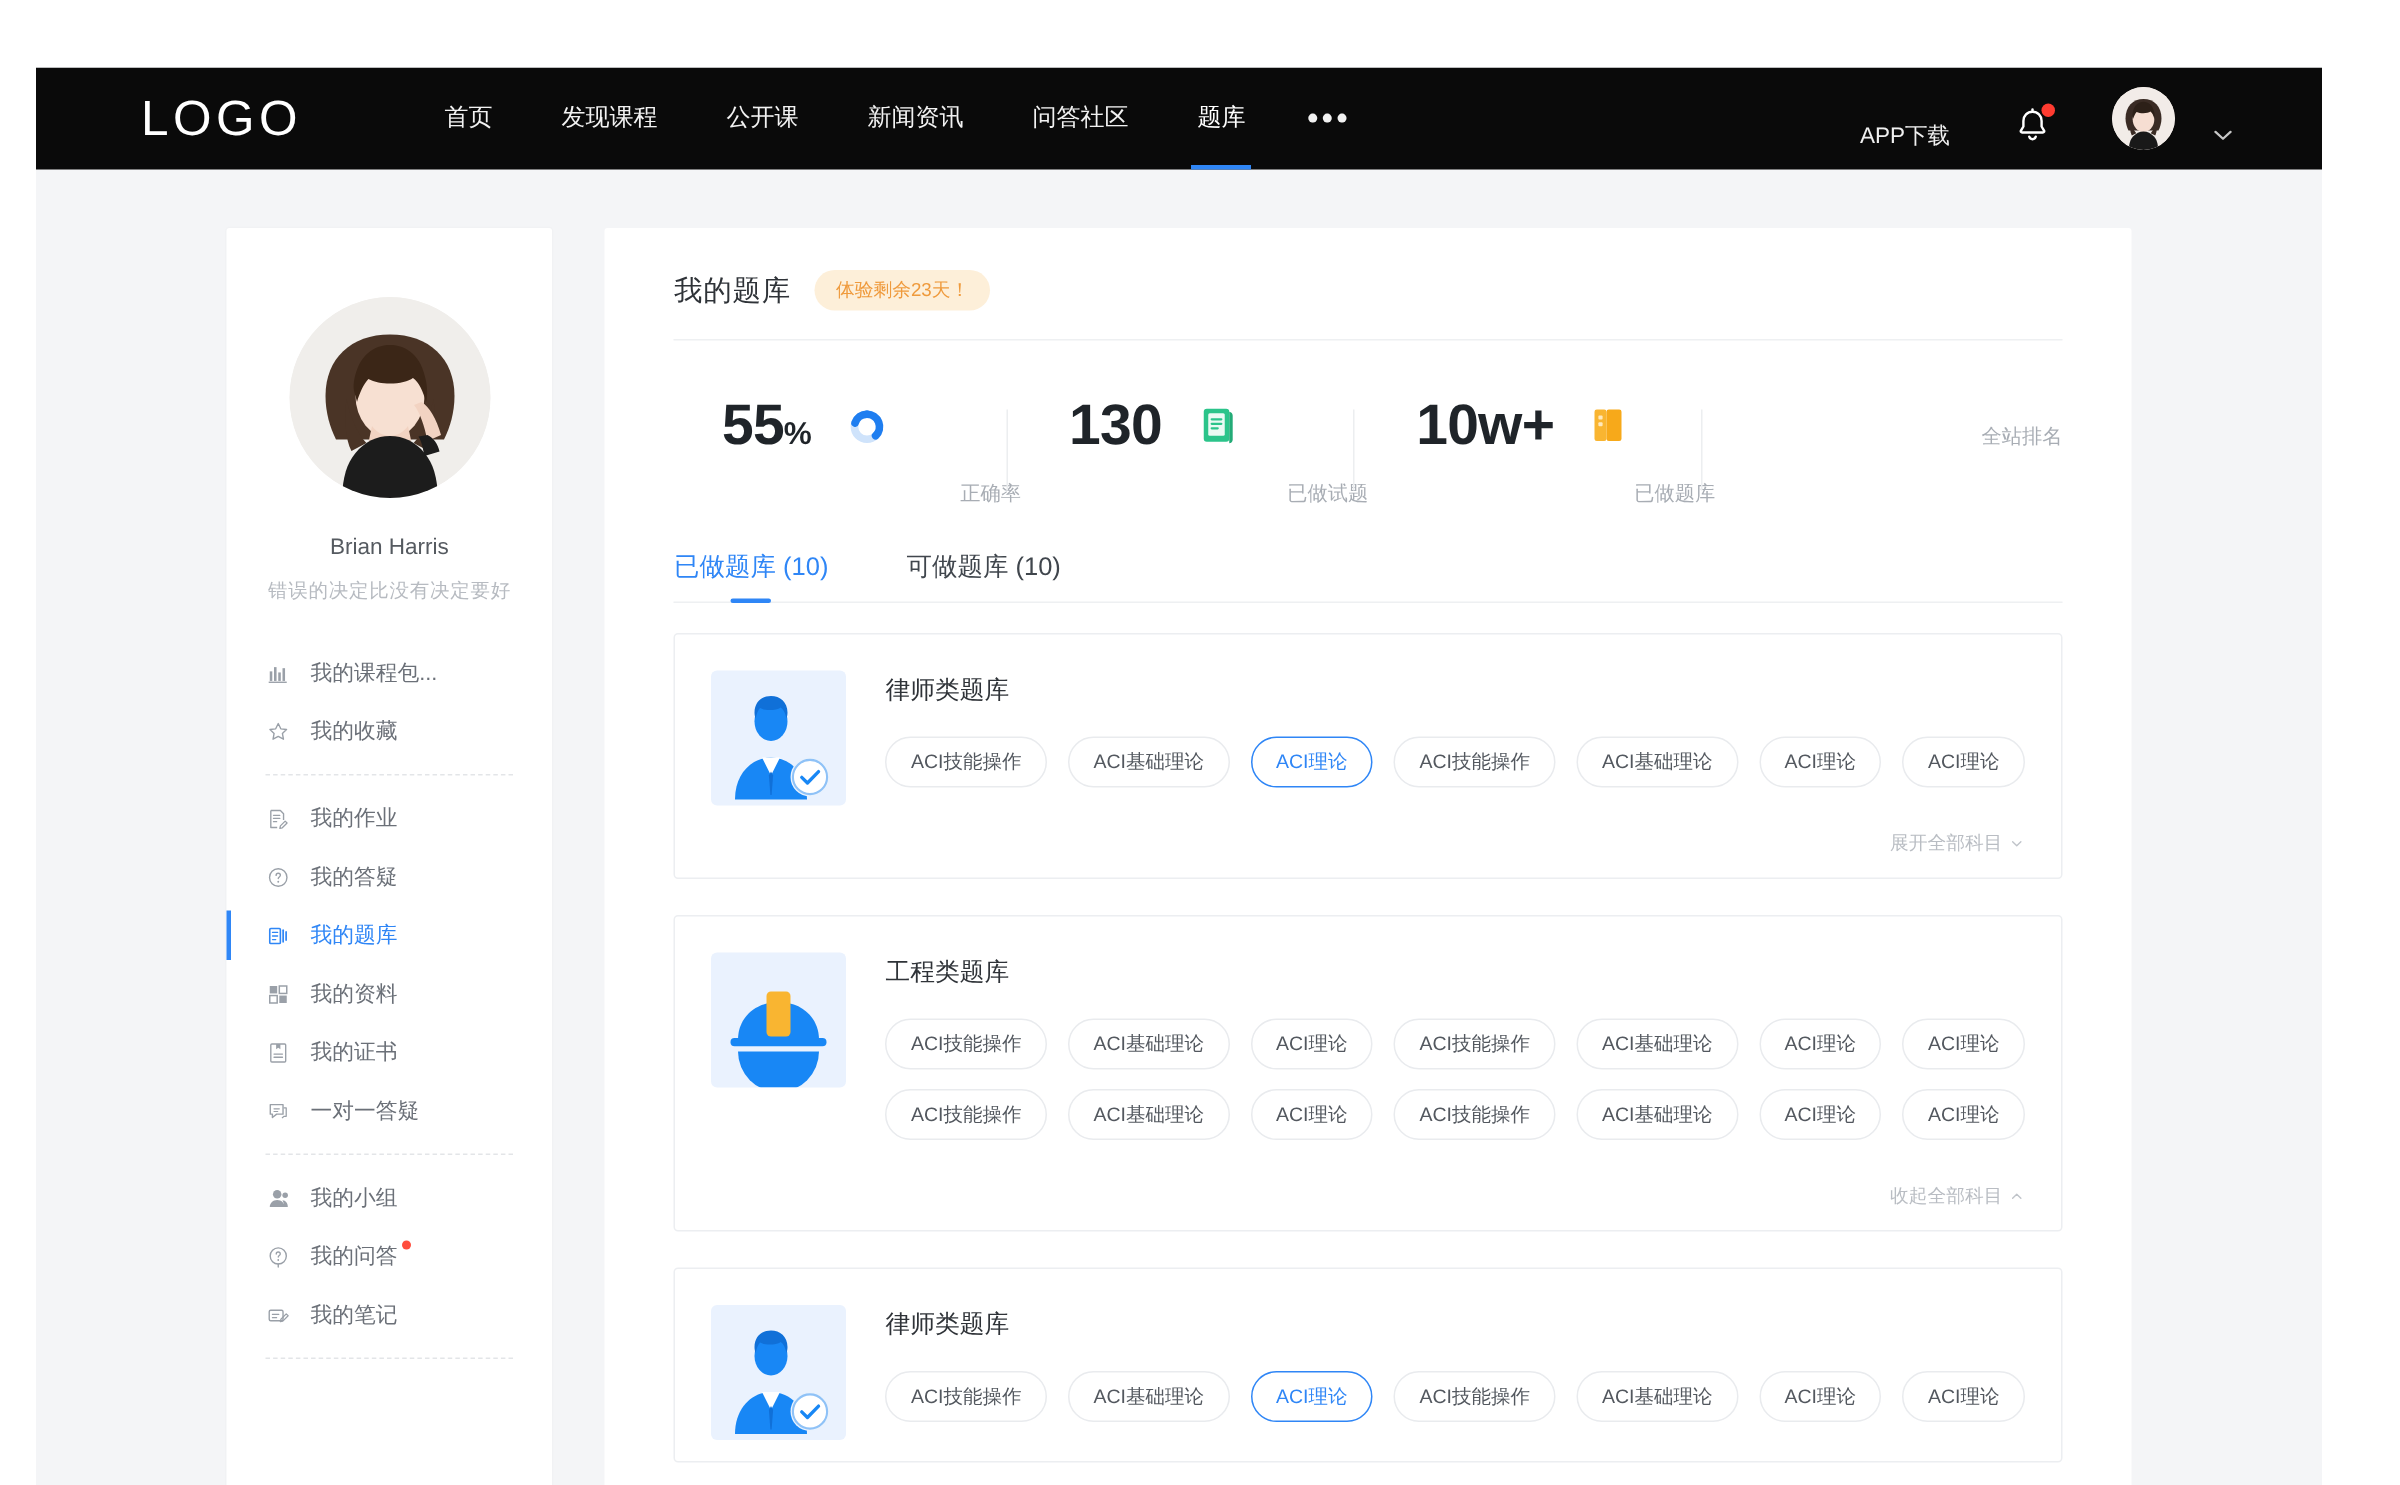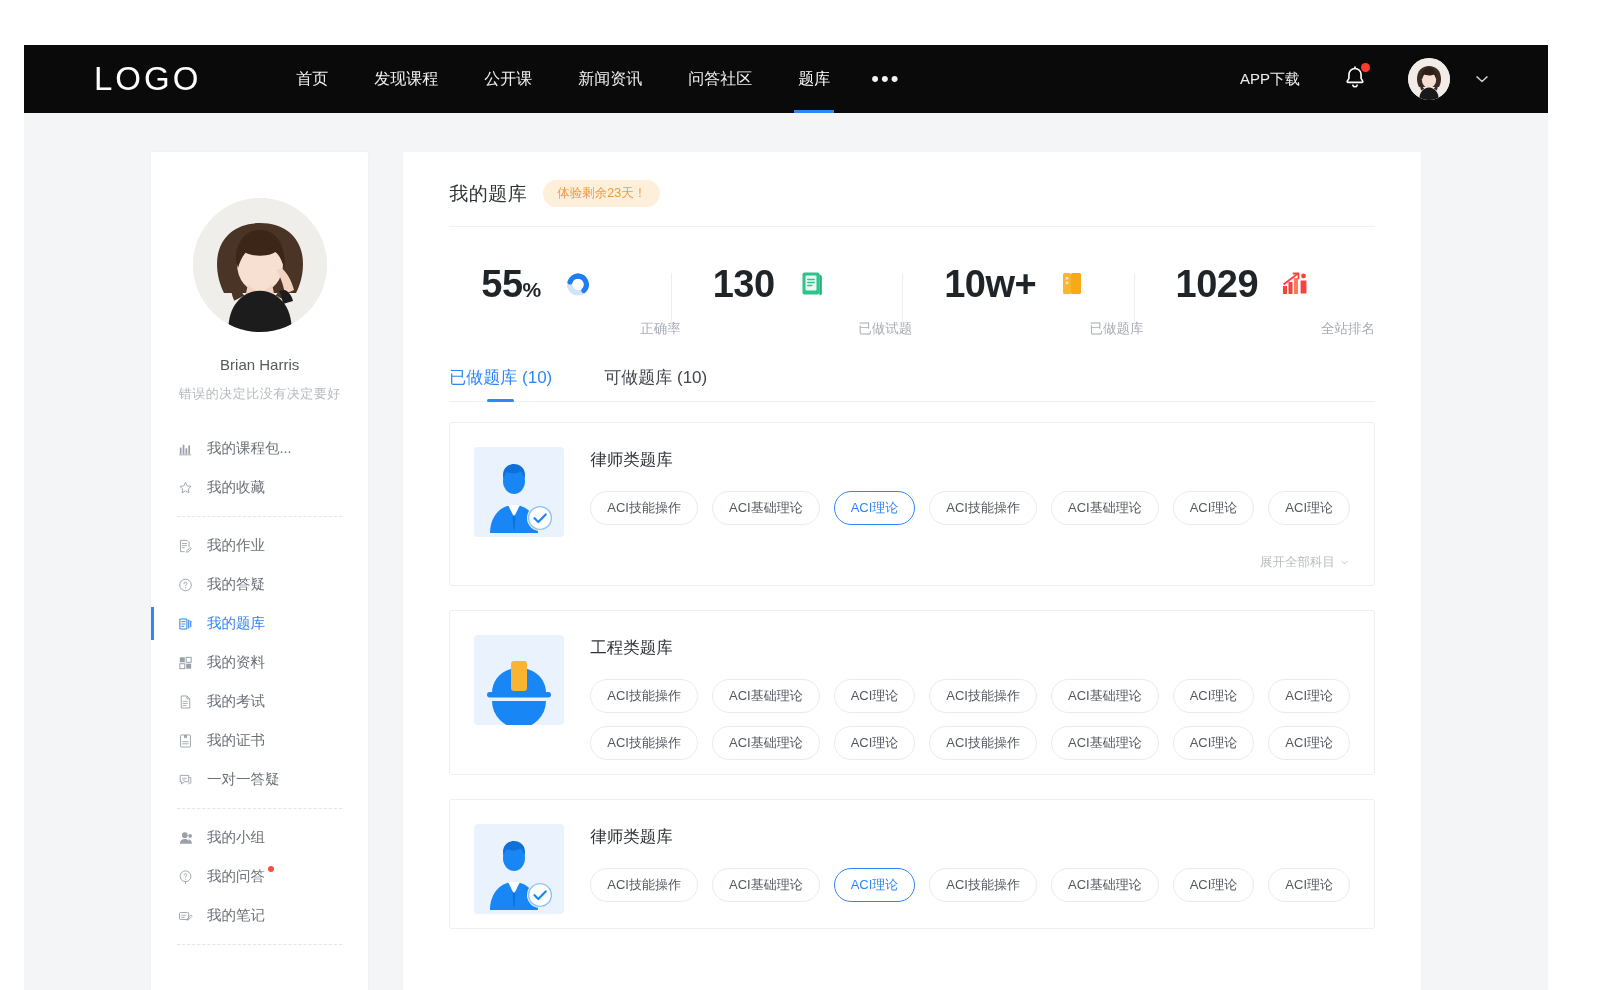--- a/index.html
+++ b/index.html
@@ -59,21 +59,21 @@
     color: #f2f2f2;
     font-size: 22px;
     letter-spacing: 2px;
     padding: 0 18px;
     line-height: 40px;
     cursor: pointer;
   }
   .topbar-right {
     margin-left: auto;
     display: flex;
-    align-items: center;
+    align-items: flex-end;
     margin-right: 56px;
     gap: 0px;
   }
   .app-download {
     color: #f0f0f0;
     font-size: 15px;
     cursor: pointer;
     margin-right: 42px;
     white-space: nowrap;
   }
@@ -411,30 +411,20 @@
                 <rect x="13" y="4" width="7" height="7" stroke="#9aa0a8" stroke-width="1.4"></rect>
                 <rect x="4" y="13" width="7" height="7" stroke="#9aa0a8" stroke-width="1.4"></rect>
                 <rect x="13" y="13" width="7" height="7" fill="#9aa0a8"></rect>
               </svg>
             </span>
             <span>我的资料</span>
           </div>
           <div class="menu-item">
             <span class="mi-icon">
               <svg width="17" height="17" viewBox="0 0 24 24" fill="none">
-                <path d="M6 3.5h8l4 4v13H6z" stroke="#9aa0a8" stroke-width="1.3" stroke-linejoin="round"></path>
-                <path d="M14 3.5v4h4" stroke="#9aa0a8" stroke-width="1.3" stroke-linejoin="round"></path>
-                <path d="M8.6 11h6M8.6 14h6M8.6 17h4" stroke="#9aa0a8" stroke-width="1.2" stroke-linecap="round"></path>
-              </svg>
-            </span>
-            <span>我的考试</span>
-          </div>
-          <div class="menu-item">
-            <span class="mi-icon">
-              <svg width="17" height="17" viewBox="0 0 24 24" fill="none">
                 <rect x="5" y="3.5" width="14" height="17" rx="1" stroke="#9aa0a8" stroke-width="1.3"></rect>
                 <path d="M10 3.5h4v5l-2-1.4L10 8.5z" fill="#9aa0a8"></path>
                 <path d="M8 13h8M8 16h8" stroke="#9aa0a8" stroke-width="1.2" stroke-linecap="round"></path>
               </svg>
             </span>
             <span>我的证书</span>
           </div>
           <div class="menu-item">
             <span class="mi-icon">
               <svg width="17" height="17" viewBox="0 0 24 24" fill="none">
@@ -526,34 +516,20 @@
         <rect x="2" y="2" width="8" height="21" rx="1.5" fill="#f9b531"></rect>
         <rect x="10" y="2" width="10" height="21" rx="1.5" fill="#f7a91a"></rect>
         <rect x="4.6" y="6" width="2.8" height="2.6" rx=".6" fill="#ffe9bd"></rect>
         <rect x="4.6" y="10.5" width="2.8" height="2.6" rx=".6" fill="#ffe9bd"></rect>
       </svg>
               </div>
             </div>
             <div class="stat-lbl">已做题库</div>
           </div>
           <div class="stat">
-            <div class="stat-row">
-              <div class="stat-num"><span>1029</span><span class="unit"></span></div>
-              <div class="stat-ico">
-                <svg width="26" height="24" viewBox="0 0 26 24">
-        <rect x="1" y="14" width="4" height="8" fill="#f9423a"></rect>
-        <rect x="6.5" y="10" width="4" height="12" fill="#f9423a"></rect>
-        <rect x="12" y="6" width="4" height="16" fill="#ff7a58"></rect>
-        <path d="M1.5 12.5L16 1.5" stroke="#f9423a" stroke-width="1.8"></path>
-        <path d="M11.5 1.5H16.5V6.5" stroke="#f9423a" stroke-width="1.8" fill="none" stroke-linecap="round" stroke-linejoin="round"></path>
-        <circle cx="21.5" cy="4" r="2.4" fill="#f9423a"></circle>
-        <path d="M18.6 8.5h5.8v13h-5.8z" fill="#f9423a"></path>
-      </svg>
-              </div>
-            </div>
             <div class="stat-lbl">全站排名</div>
           </div>
         </div>
 
       <div class="tabs" id="tabsRow">
           <div class="tab active">已做题库 (10)</div>
           <div class="tab">可做题库 (10)</div>
         </div>
       <div class="tabs-rule"></div>
 
@@ -618,20 +594,28 @@
                 <div class="tag-row">
                   <div class="tag">ACI技能操作</div>
                   <div class="tag">ACI基础理论</div>
                   <div class="tag">ACI理论</div>
                   <div class="tag">ACI技能操作</div>
                   <div class="tag">ACI基础理论</div>
                   <div class="tag">ACI理论</div>
                   <div class="tag">ACI理论</div>
                 </div>
               </div>
+              <div class="card-foot">
+                <div class="foot-link">
+                  <span>收起全部科目</span>
+                  <svg width="11" height="11" viewBox="0 0 24 24" fill="none">
+                    <path d="M6 15l6-6 6 6" stroke="#bfc3c9" stroke-width="2" stroke-linecap="round" stroke-linejoin="round"></path>
+                  </svg>
+                </div>
+              </div>
             </div>
           </div>
           <div class="card">
             <div class="card-thumb">
               <svg width="90" height="76" viewBox="0 0 90 76">
       <ellipse cx="40" cy="20" rx="11" ry="13" fill="#1887f5"></ellipse>
       <path d="M29 14c0-7 5-11 11-11s11 4 11 11c0 1.6-.3 3-.7 4-.6-3.6-2-6-3.8-7.4-3 2.2-10.6 2.4-13.8.4-1.4 1.6-2.4 4-2.9 7-.5-1.1-.8-2.5-.8-4z" fill="#1070d8"></path>
       <path d="M16 72c0-17 11-28 24-28s24 11 24 28z" fill="#1887f5"></path>
       <path d="M34 44h12l-6 12z" fill="#ffffff"></path>
       <path d="M38.6 56l1.4-2.6 1.4 2.6-1 13h-.8z" fill="#1070d8"></path>

